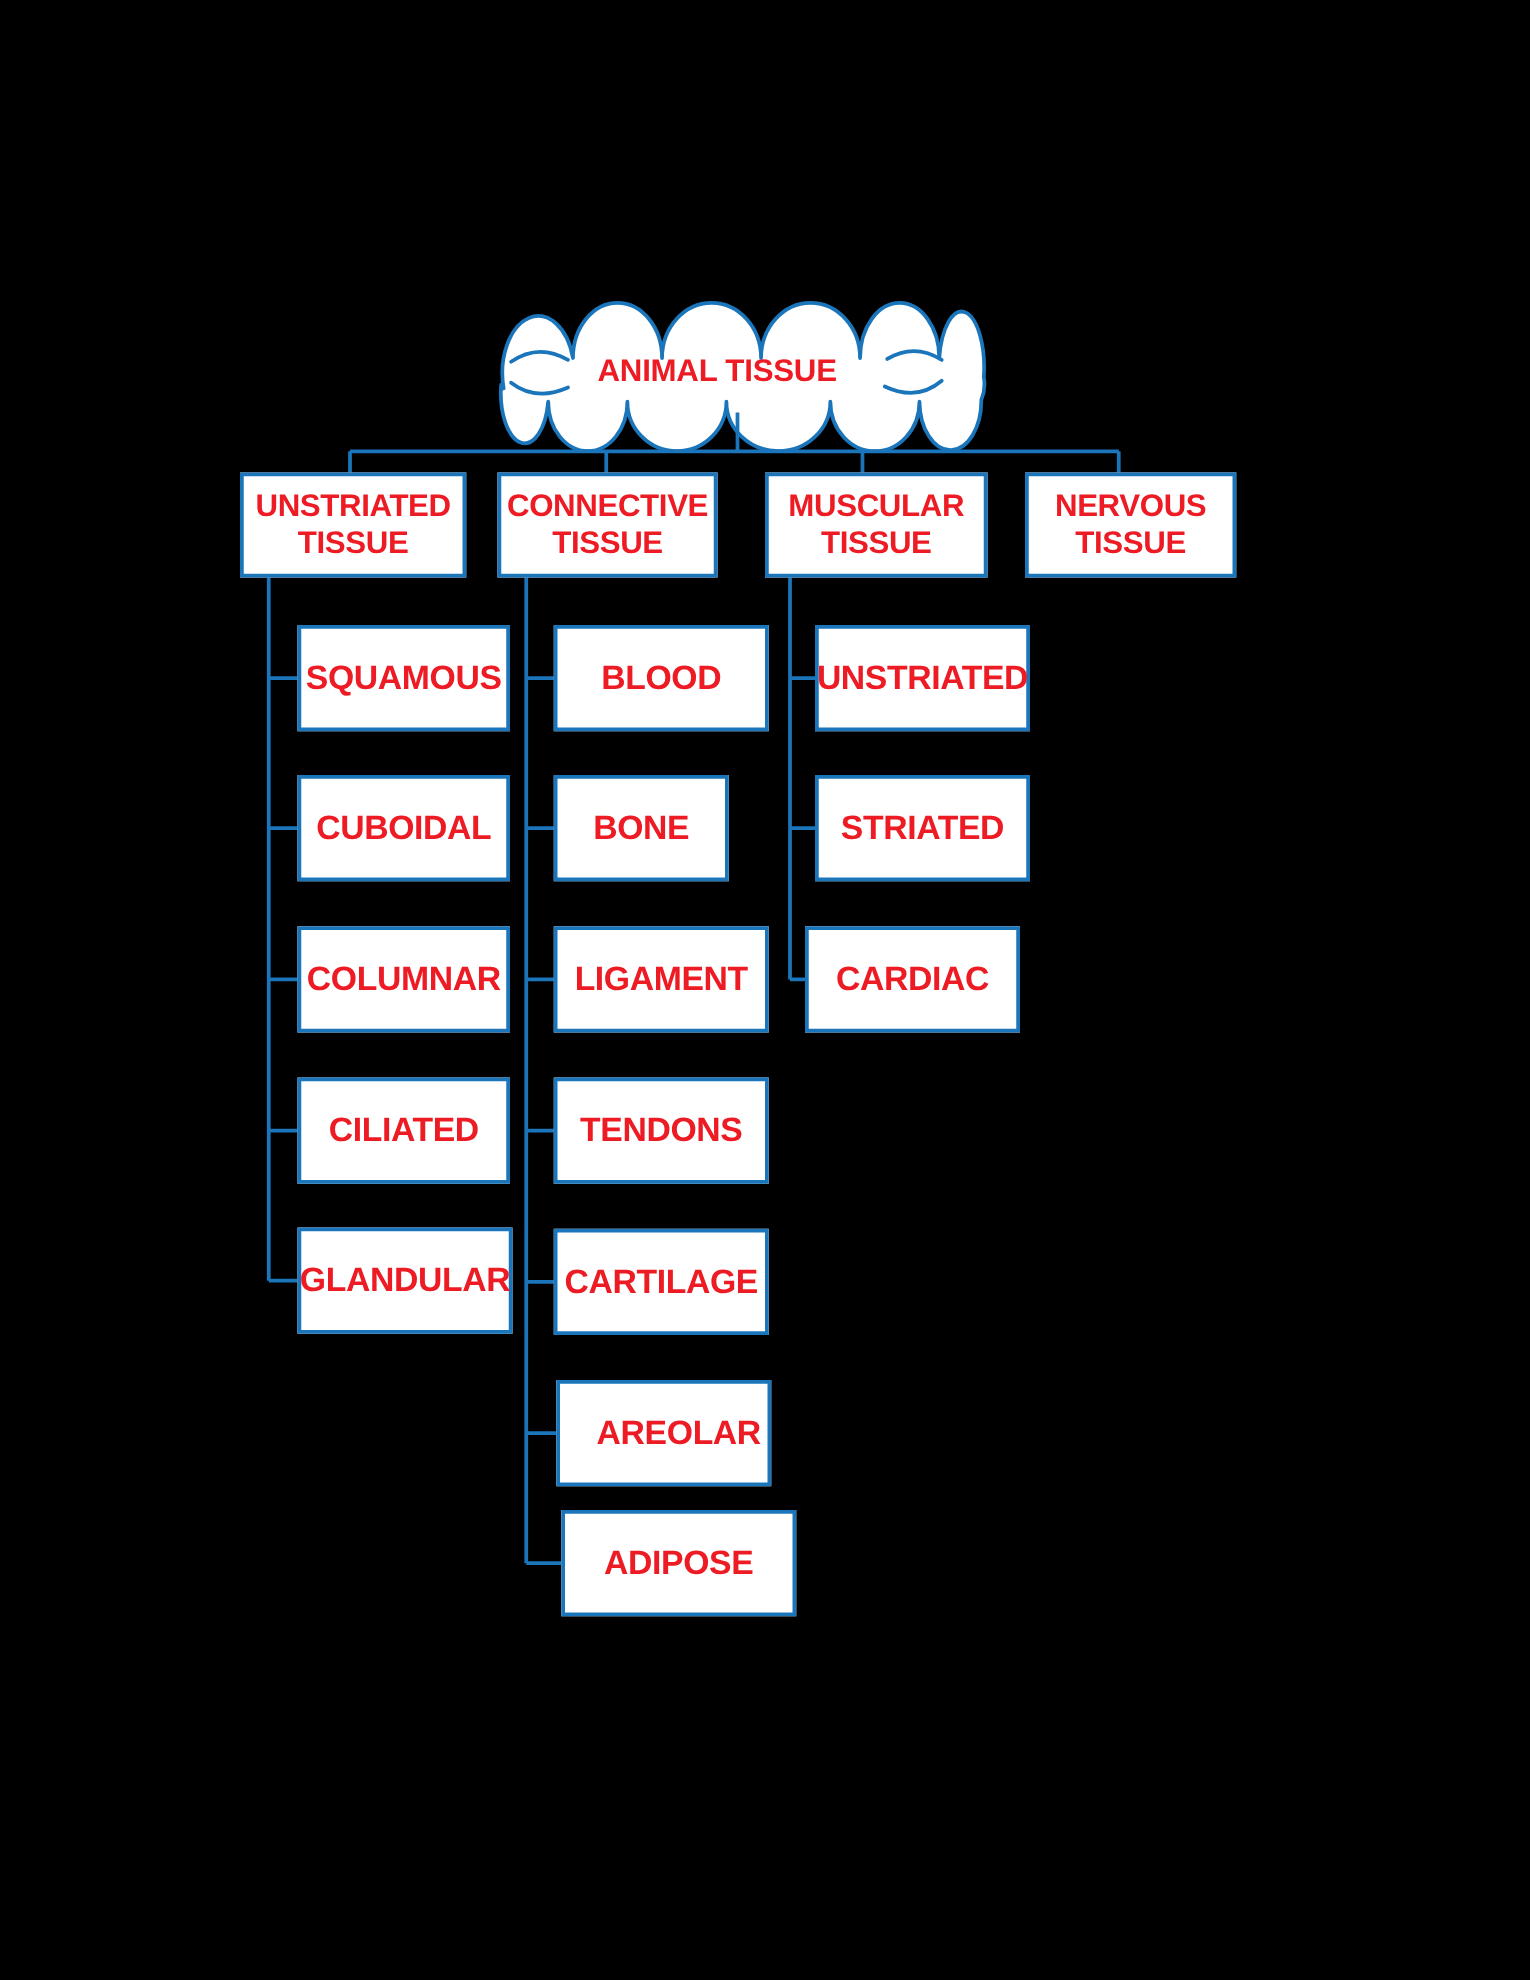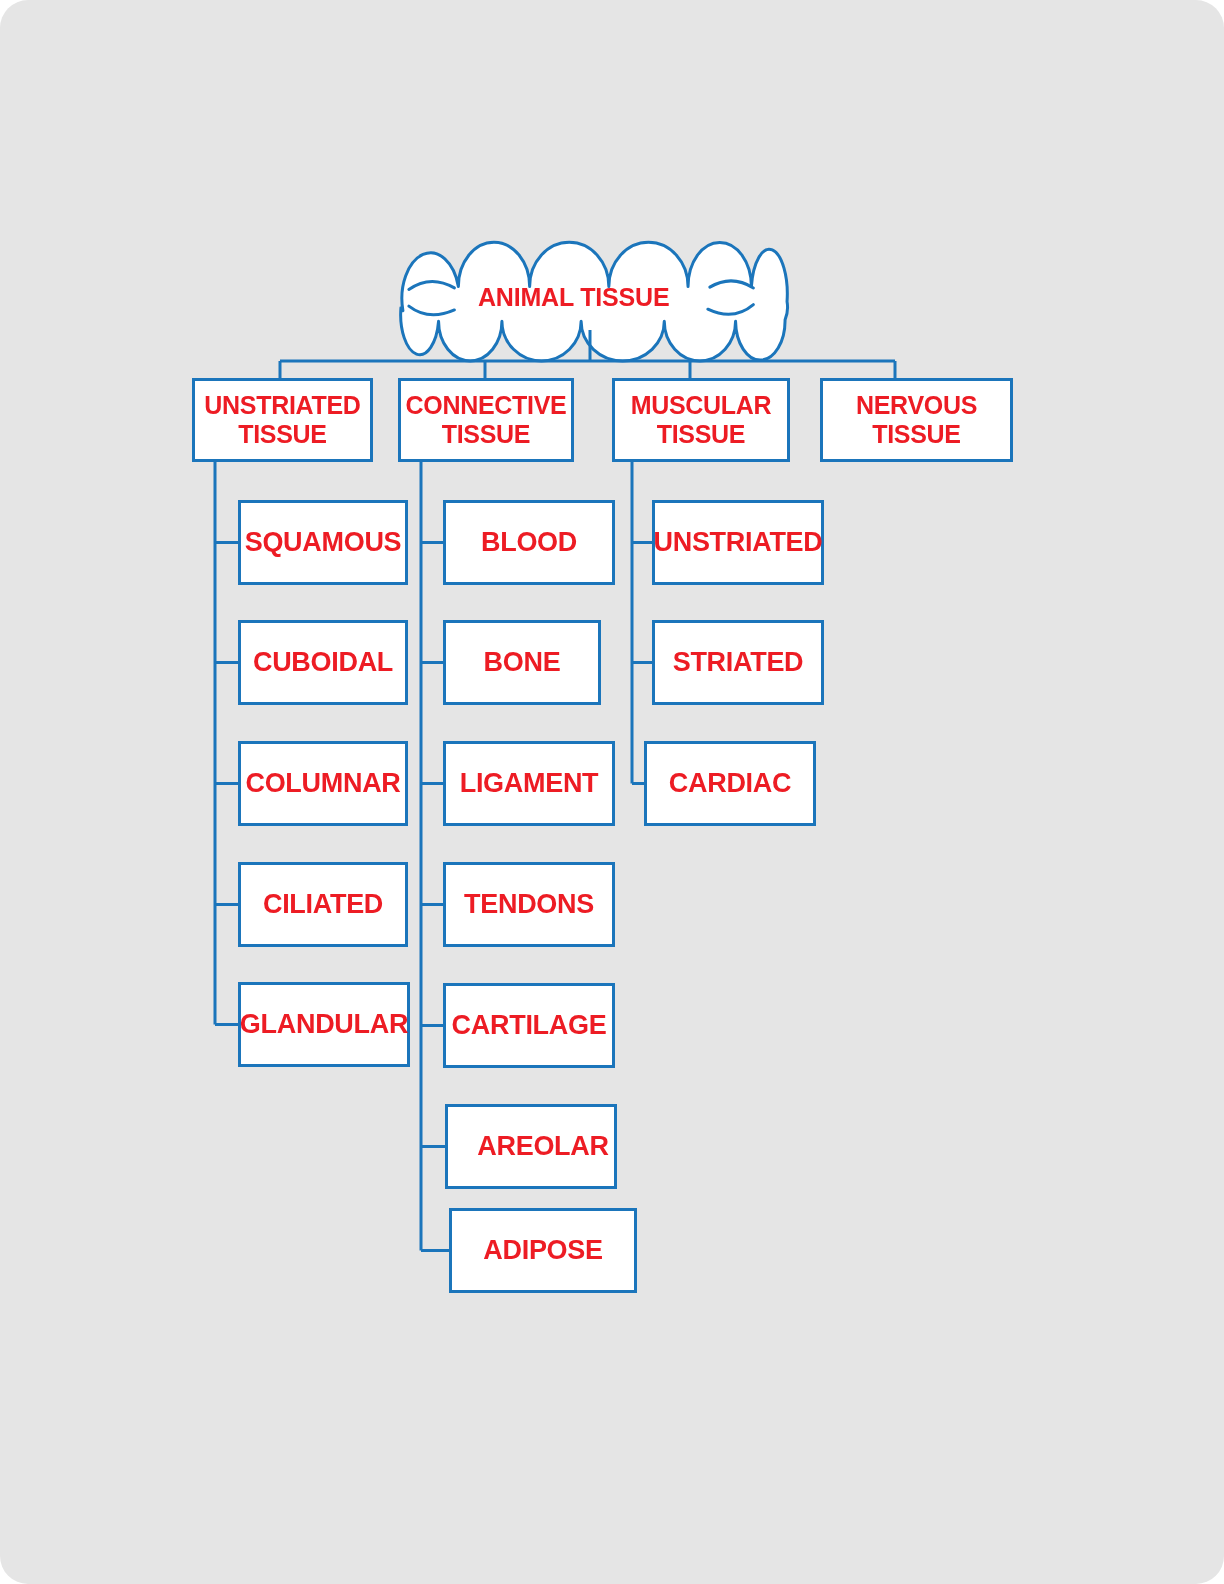--- a/index.html
+++ b/index.html
@@ -7,23 +7,22 @@
     padding: 0;
     background: #ffffff;
   }
   body {
     font-family: "Liberation Sans", sans-serif;
   }
   #canvas {
     position: relative;
     width: 1224px;
     height: 1584px;
-    background: #e5e5e5;
+    background: #000000;
     overflow: hidden;
-    border-radius: 28px;
   }
   #wires {
     position: absolute;
     left: 0;
     top: 0;
     width: 1224px;
     height: 1584px;
     pointer-events: none;
   }
   .node {
@@ -103,28 +102,28 @@
       <div class="node level1" style="left: 192px; top: 378px; width: 181px; height: 84px;">UNSTRIATED
 TISSUE</div>
       <div class="node level2" style="left: 238px; top: 500px; width: 170px; height: 85px;">SQUAMOUS</div>
       <div class="node level2" style="left: 238px; top: 620px; width: 170px; height: 85px;">CUBOIDAL</div>
       <div class="node level2" style="left: 238px; top: 741px; width: 170px; height: 85px;">COLUMNAR</div>
       <div class="node level2" style="left: 238px; top: 862px; width: 170px; height: 85px;">CILIATED</div>
       <div class="node level2" style="left: 238px; top: 982px; width: 172px; height: 85px;">GLANDULAR</div>
       <div class="node level1" style="left: 398px; top: 378px; width: 176px; height: 84px;">CONNECTIVE
 TISSUE</div>
       <div class="node level2" style="left: 443px; top: 500px; width: 172px; height: 85px;">BLOOD</div>
-      <div class="node level2" style="left: 443px; top: 620px; width: 158px; height: 85px;">BONE</div>
+      <div class="node level2" style="left: 443px; top: 620px; width: 140px; height: 85px;">BONE</div>
       <div class="node level2" style="left: 443px; top: 741px; width: 172px; height: 85px;">LIGAMENT</div>
       <div class="node level2" style="left: 443px; top: 862px; width: 172px; height: 85px;">TENDONS</div>
       <div class="node level2" style="left: 443px; top: 983px; width: 172px; height: 85px;">CARTILAGE</div>
       <div class="node level2" style="left: 445px; top: 1104px; width: 172px; height: 85px; padding-left: 24px;">AREOLAR</div>
       <div class="node level2" style="left: 449px; top: 1208px; width: 188px; height: 85px;">ADIPOSE</div>
       <div class="node level1" style="left: 612px; top: 378px; width: 178px; height: 84px;">MUSCULAR
 TISSUE</div>
       <div class="node level2" style="left: 652px; top: 500px; width: 172px; height: 85px;">UNSTRIATED</div>
       <div class="node level2" style="left: 652px; top: 620px; width: 172px; height: 85px;">STRIATED</div>
       <div class="node level2" style="left: 644px; top: 741px; width: 172px; height: 85px;">CARDIAC</div>
-      <div class="node level1" style="left: 820px; top: 378px; width: 193px; height: 84px;">NERVOUS
+      <div class="node level1" style="left: 820px; top: 378px; width: 169px; height: 84px;">NERVOUS
 TISSUE</div>
     </div>
 
 </div>
 
 </body></html>

